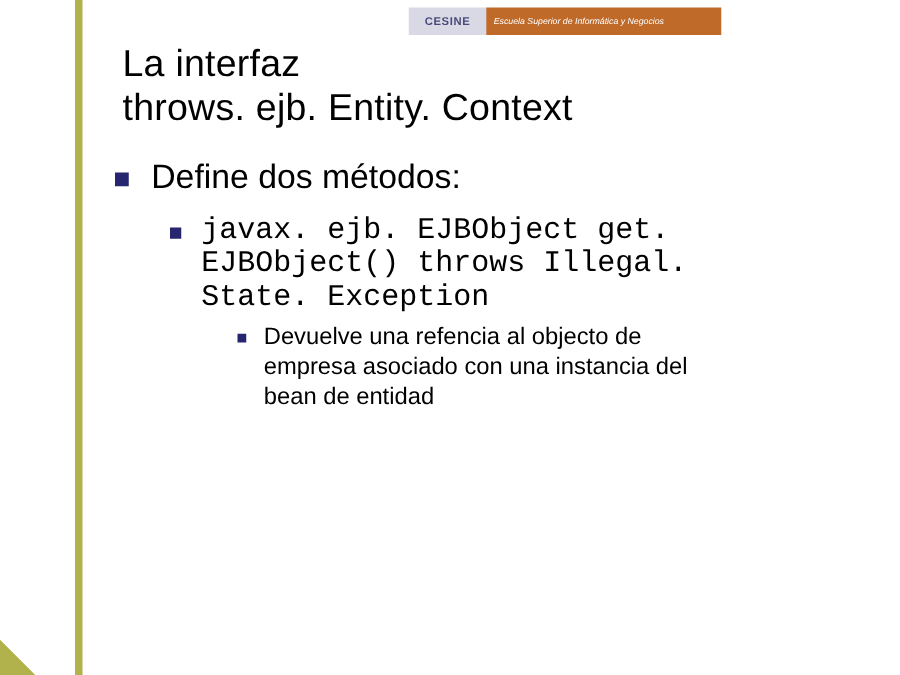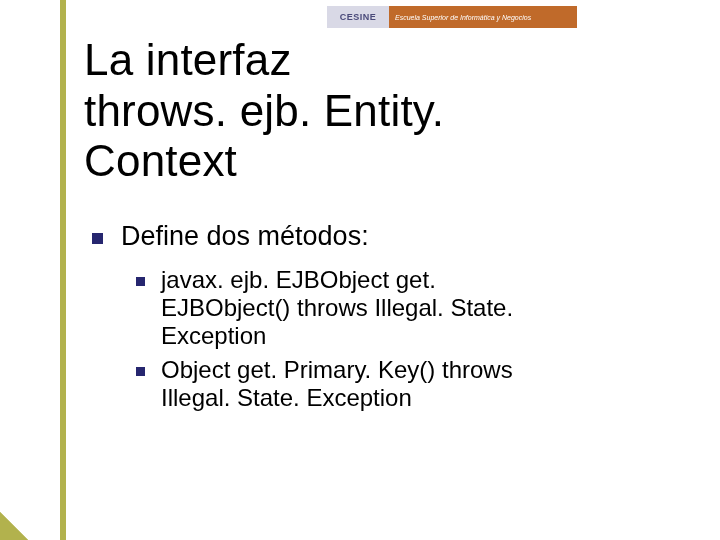--- a/index.html
+++ b/index.html
@@ -43,46 +43,46 @@
     letter-spacing:0.5px;
   }
   .logo-right {
     flex: 1;
     background: #c06a2a;
     display:flex; align-items:center; justify-content:flex-start;
     padding-left:6px;
     font-size:7px; color:#fff; font-style:italic;
   }
   h1.title {
-    margin-left: 14px;
-    font-size: 44px;
+    margin-left: 28px;
+    font-size: 30px;
     font-weight: 400;
     line-height: 1.15;
     letter-spacing: 0.2px;
     font-family: Verdana, Geneva, sans-serif;
   }
   .content {
-    margin-top: 34px;
+    margin-top: 22px;
     margin-left: 22px;
   }
   .b1, .b2, .b3 { display: flex; }
   .b1 { font-size: 27px; margin-bottom: 14px; }
   .b2 { font-size: 24px; margin: 6px 0 6px 44px; }
   .b3 { font-size: 19px; margin: 6px 0 14px 98px; line-height: 1.25; }
   .sq {
     flex: 0 0 auto;
     display: inline-block;
     background: #26266f;
     margin-top: 0.45em;
   }
   .b1 .sq { width: 11px; height: 11px; margin-right: 18px; }
   .b2 .sq { width: 9px;  height: 9px;  margin-right: 16px; }
   .b3 .sq { width: 7px;  height: 7px;  margin-right: 14px; }
   .txt { flex: 1; }
-  .mono { font-family: Liberation Sans, sans-serif; }
+  .mono { font-family: Liberation Mono, monospace; }
 </style>
 </head>
 <body>
 
 <div class="slide">
   <div class="accent-bar"></div>
   <div class="corner"></div>
 
   <div class="logo">
     <div class="logo-left">CESINE</div>
@@ -99,21 +99,21 @@
     <div class="b1">
       <span class="sq"></span>
       <span class="txt">Define dos métodos:</span>
     </div>
 
     <div class="b2">
       <span class="sq"></span>
       <span class="txt mono">javax. ejb. EJBObject get. EJBObject() throws Illegal. State. Exception</span>
     </div>
 
+    <div class="b3">
+      <span class="sq"></span>
+      <span class="txt">Devuelve una refencia al objecto de empresa asociado con una instancia del bean de entidad</span>
+    </div>
 
-    <div class="b2">
-      <span class="sq"></span>
-      <span class="txt mono">Object get. Primary. Key() throws Illegal. State. Exception</span>
-    </div>
 
 
   </div>
 </div>
 
 </body></html>

